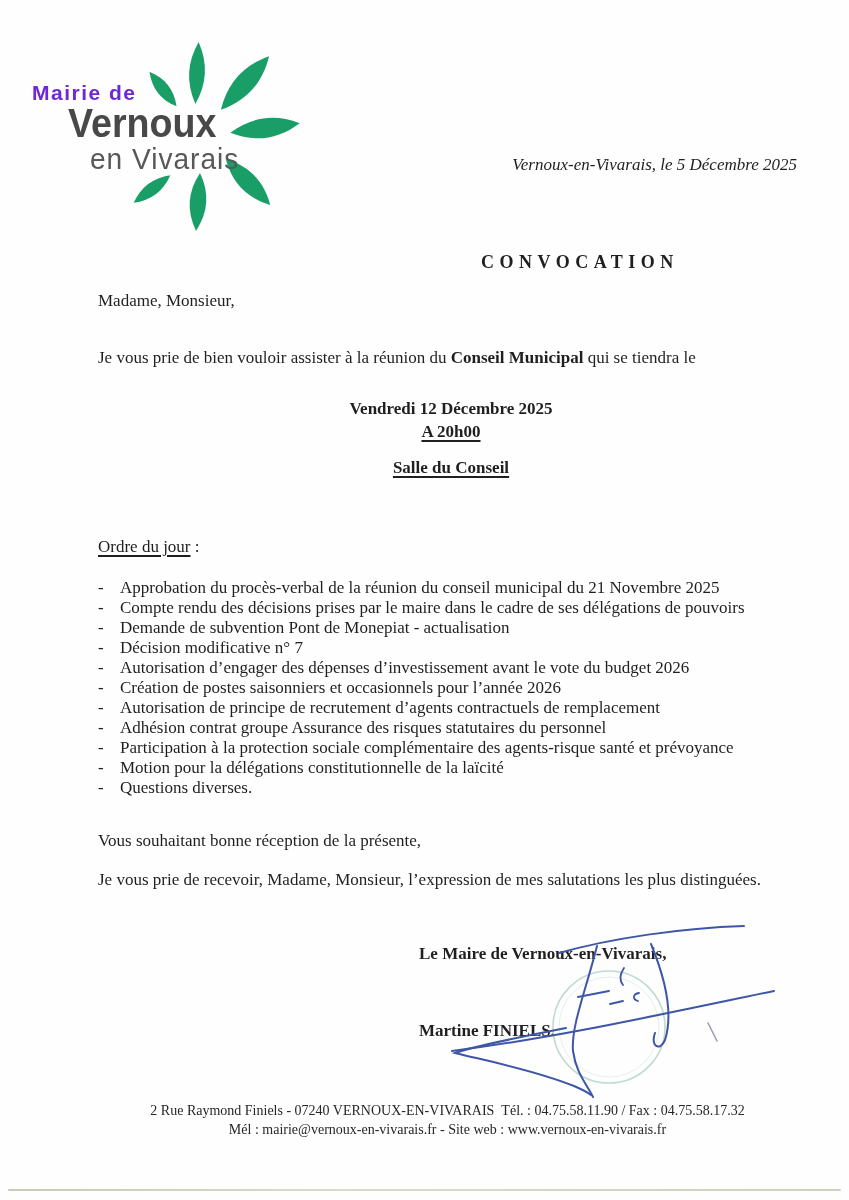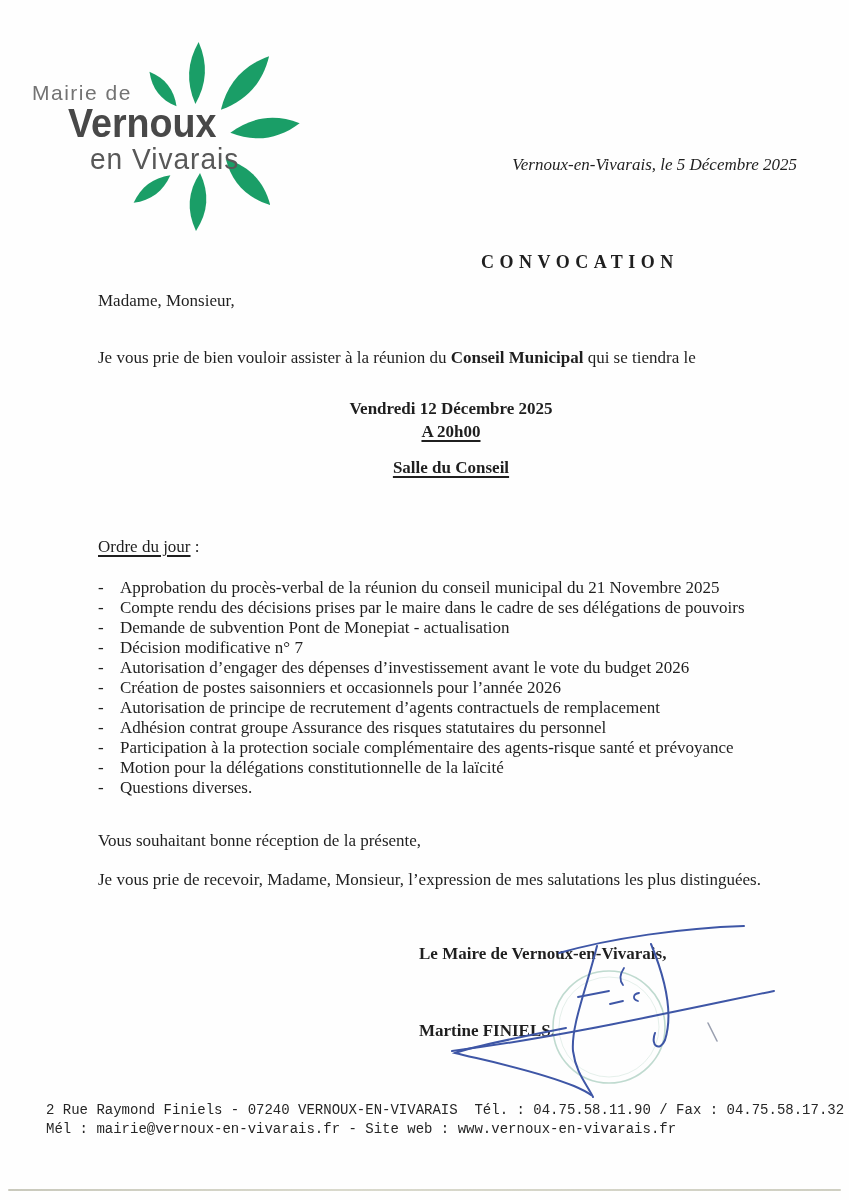--- a/index.html
+++ b/index.html
@@ -7,21 +7,21 @@
     position:relative; width:849px; height:1200px; background:#fefefe;
     font-family:"Liberation Serif", serif; color:#1f1f1f; overflow:hidden;
     margin:0 auto;
   }
   .abs { position:absolute; }
 
   
   .logo { left:22px; top:26px; width:305px; height:218px; }
   .logo svg { position:absolute; left:0; top:0; }
   .logo-text { position:absolute; font-family:"Liberation Sans", sans-serif; white-space:nowrap; }
-  .logo-l1 { left:10px; top:55px; font-size:21px; font-weight:normal; letter-spacing:1.5px; color:#737373; }
+  .logo-l1 { left:10px; top:55px; font-size:21px; font-weight:bold; letter-spacing:1.5px; color:#6d28d9; }
   .logo-l2 { left:46px; top:75px; font-size:40px; font-weight:bold; color:#484848; transform:scaleX(.94); transform-origin:left top; }
   .logo-l3 { left:68px; top:117px; font-size:29px; font-weight:400; color:#585858; letter-spacing:1px; transform:scaleX(.97); transform-origin:left top; }
 
   
   .t { font-size:17px; line-height:20px; white-space:nowrap; }
   .b { font-weight:bold; }
   .date-line { top:155px; right:52px; text-align:center;font-style:italic; }
   .doc-title { top:232px; left:481px; font-size:18px; font-weight:bold; letter-spacing:5.5px;margin-top:20px; }
   .salutation { top:291px; left:98px; }
   .intro { top:348px; left:98px; }
@@ -33,21 +33,21 @@
   .agenda { top:578px; left:98px; margin:0; padding:0; list-style:none; }
   .agenda li { display:flex; font-size:17px; line-height:20px; white-space:nowrap; }
   .agenda .bullet { width:22px; flex:0 0 22px; }
   .closing1 { top:831px; left:98px; }
   .closing2 { top:870px; left:98px; }
   .sig-title { top:944px; left:419px; }
   .sig-name { top:1021px; left:419px; }
   .sig-art { left:420px; top:895px; width:390px; height:215px; pointer-events:none; }
 
   
-  .footer { top:1101px; left:46px; width:803px; font-size:14px; line-height:19px; color:#262626;font-family:Liberation Mono, monospace; }
+  .footer { top:1101px; left:46px; width:803px; text-align:center; font-size:14px; line-height:19px; color:#262626; }
   .scan-edge { left:8px; top:1189px; width:833px; height:2px;
     background:linear-gradient(to right,#c9c9bc,#d9d9cc 40%,#cfcfc2); border-radius:1px; }
 </style>
 </head>
 <body>
 
 <div class="page">
 
   <div class="abs logo">
     <svg width="305" height="218" viewBox="0 0 305 218" aria-hidden="true">

